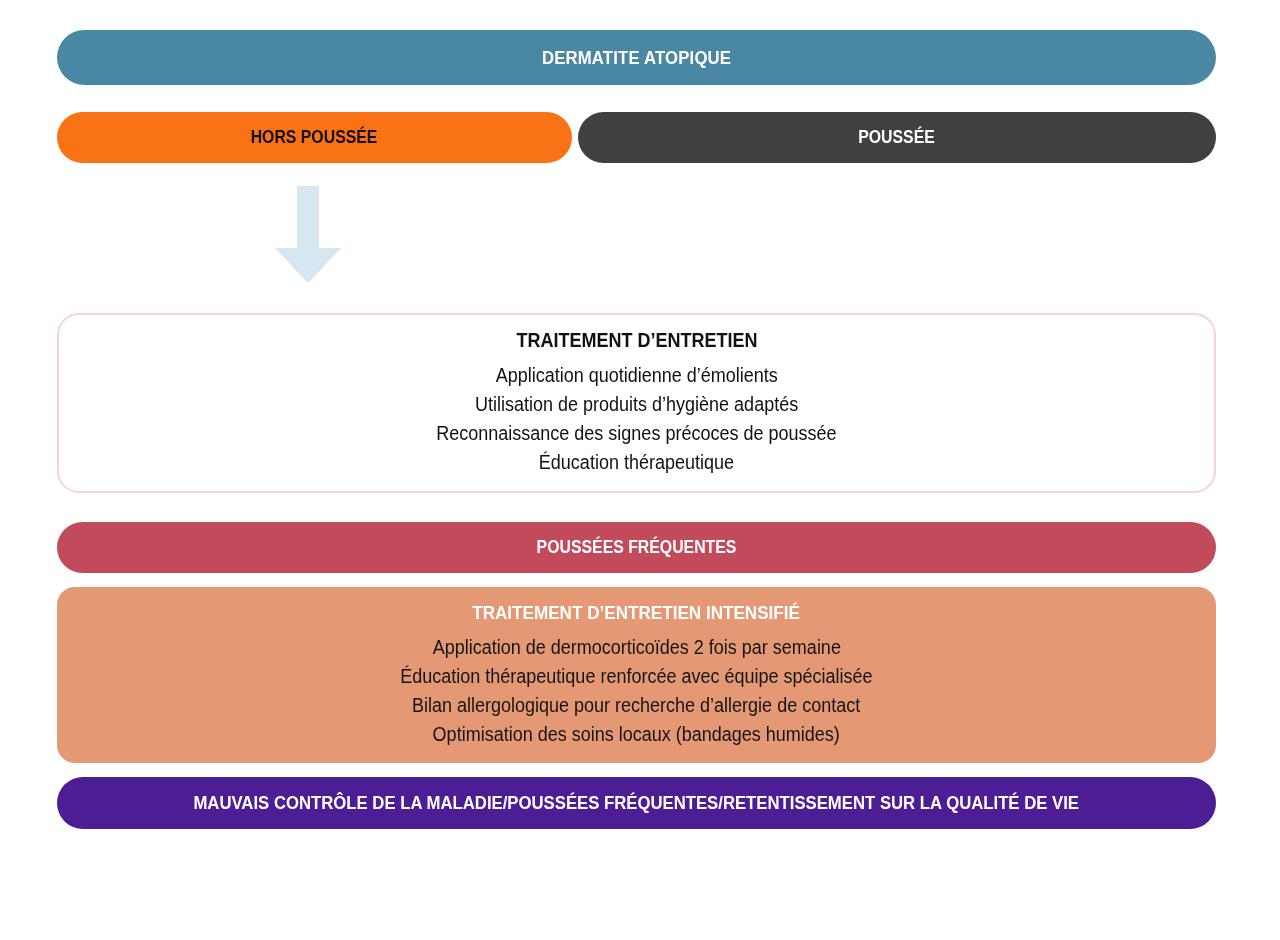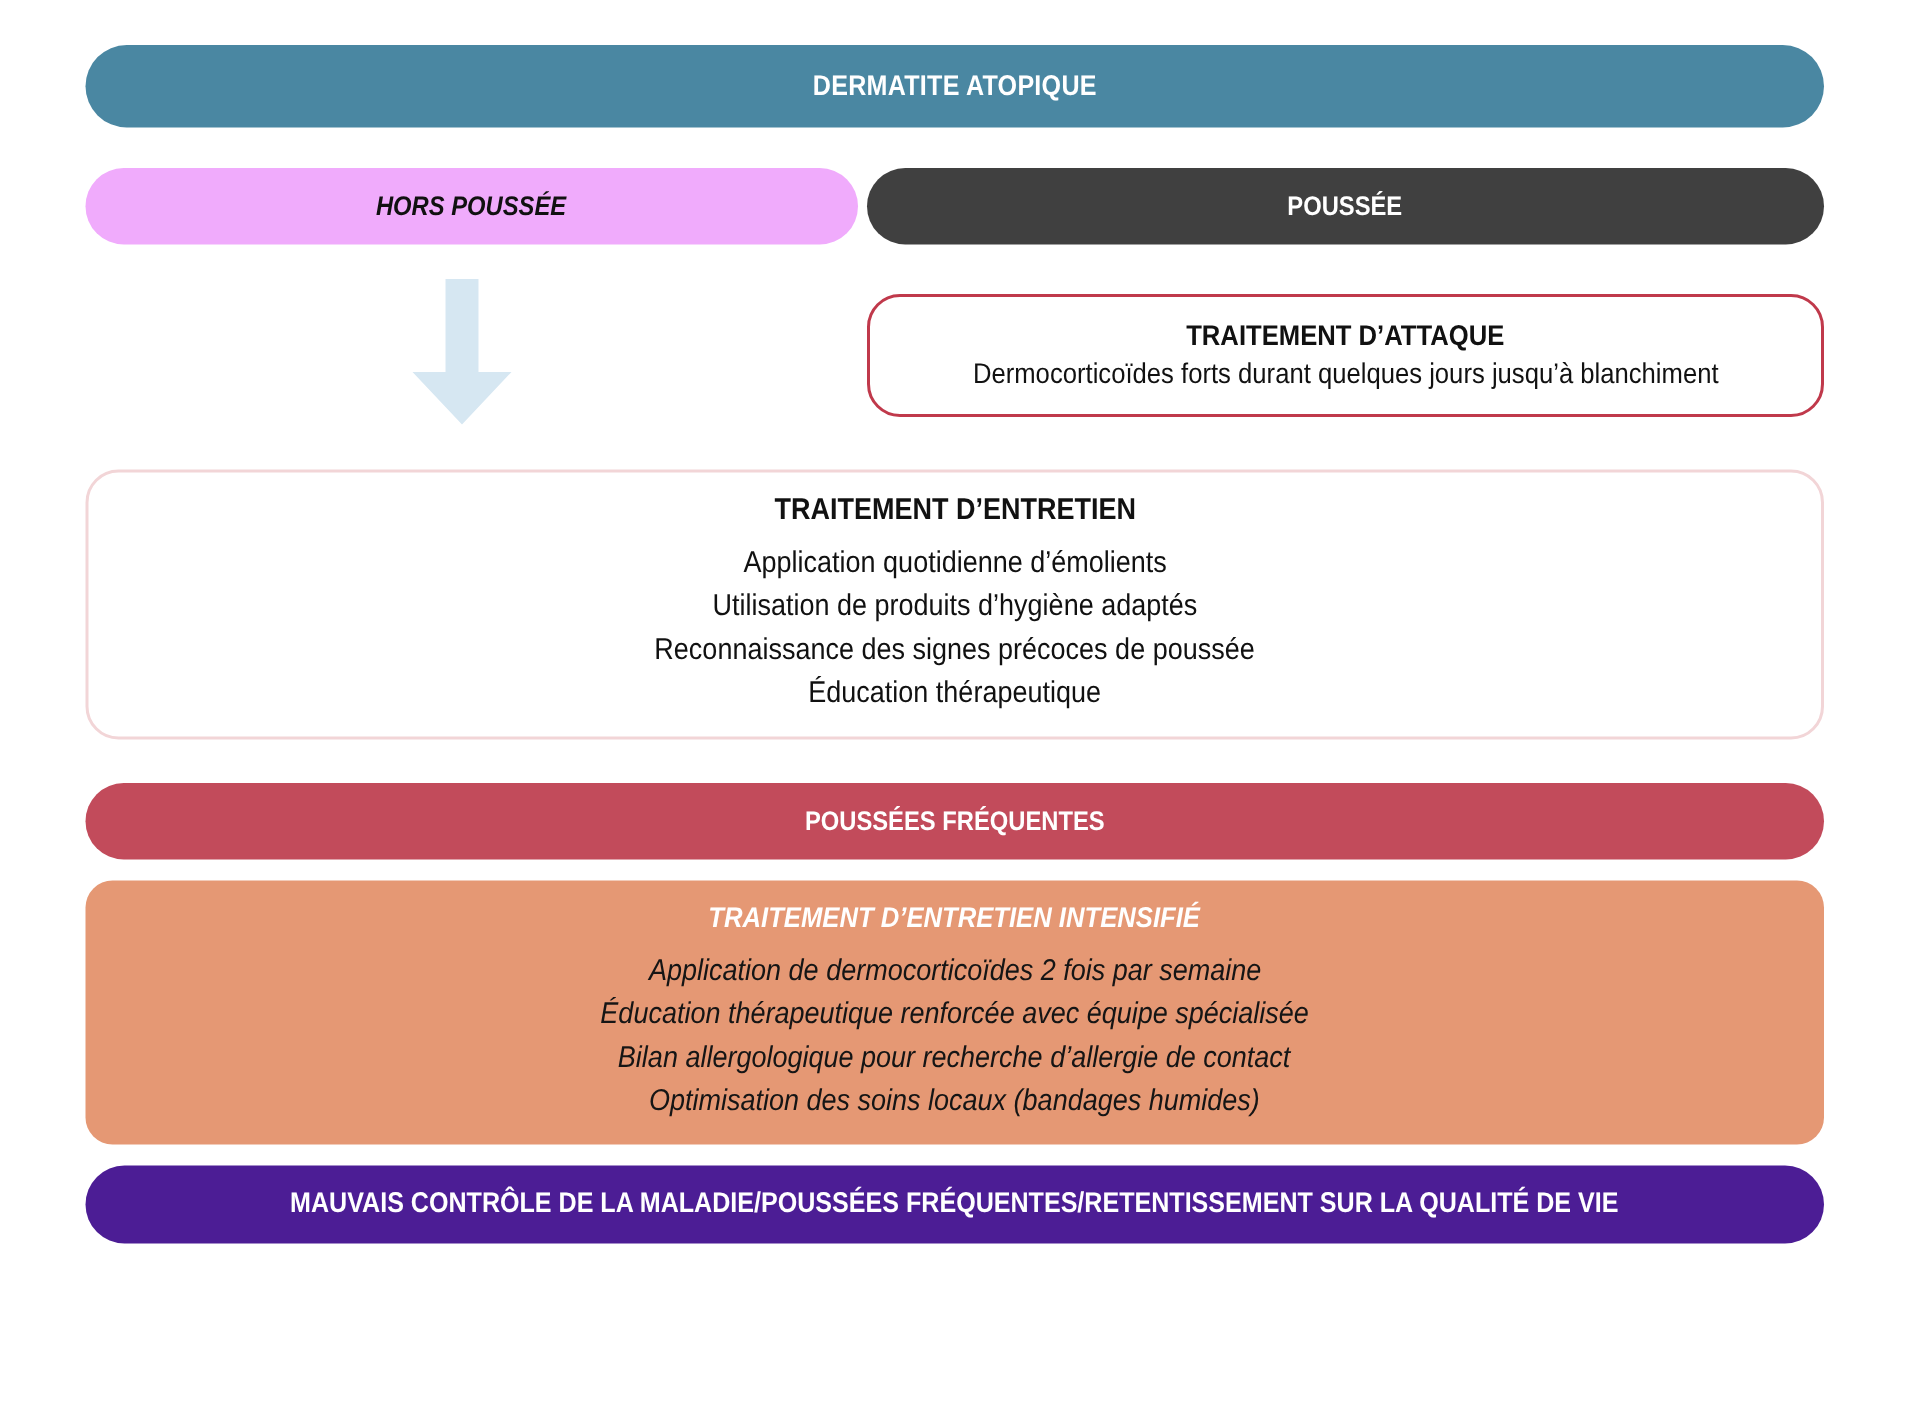--- a/index.html
+++ b/index.html
@@ -47,23 +47,22 @@
     letter-spacing: 0.2px;
     transform: scaleX(0.88);
   }
 
   
   .pill-light {
     left: 57px;
     top: 112px;
     width: 515px;
     height: 51px;
-    background: #f0abfc;
-    border-radius: 26px;
-    font-style: italic;
+    background: #f97316;
+    border-radius: 26px;
   }
   .pill-light .label {
     color: #111111;
     font-size: 18px;
     font-weight: bold;
     transform: scaleX(0.88);
   }
 
   .pill-red {
     left: 578px;
@@ -158,21 +157,20 @@
 
   
   .block-intense {
     left: 57px;
     top: 587px;
     width: 1159px;
     height: 176px;
     background: #E59874;
     border-radius: 18px;
     padding: 22px 14px;
-    font-style: italic;
   }
   .block-intense .head {
     color: #ffffff;
     font-size: 19px;
     font-weight: bold;
     transform: scaleX(0.9);
     margin-bottom: 9px;
   }
   .block-intense .line {
     color: #151515;
@@ -232,24 +230,20 @@
   <div class="node pill-red">
     <span class="label">POUSSÉE</span>
   </div>
 
   <div class="arrow-wrap">
     <svg width="70" height="98" viewBox="0 0 70 98" xmlns="http://www.w3.org/2000/svg">
       <polygon points="24,0 46,0 46,62 68,62 35,97 2,62 24,62" fill="#D6E7F2"></polygon>
     </svg>
   </div>
 
-  <div class="node box-attack">
-    <span class="head">TRAITEMENT D’ATTAQUE</span>
-    <span class="line">Dermocorticoïdes forts durant quelques jours jusqu’à blanchiment</span>
-  </div>
 
   <div class="node box-maint">
     <span class="head">TRAITEMENT D’ENTRETIEN</span>
     <span class="line">Application quotidienne d’émolients</span>
     <span class="line">Utilisation de produits d’hygiène adaptés</span>
     <span class="line">Reconnaissance des signes précoces de poussée</span>
     <span class="line">Éducation thérapeutique</span>
   </div>
 
   <div class="node pill-freq">

